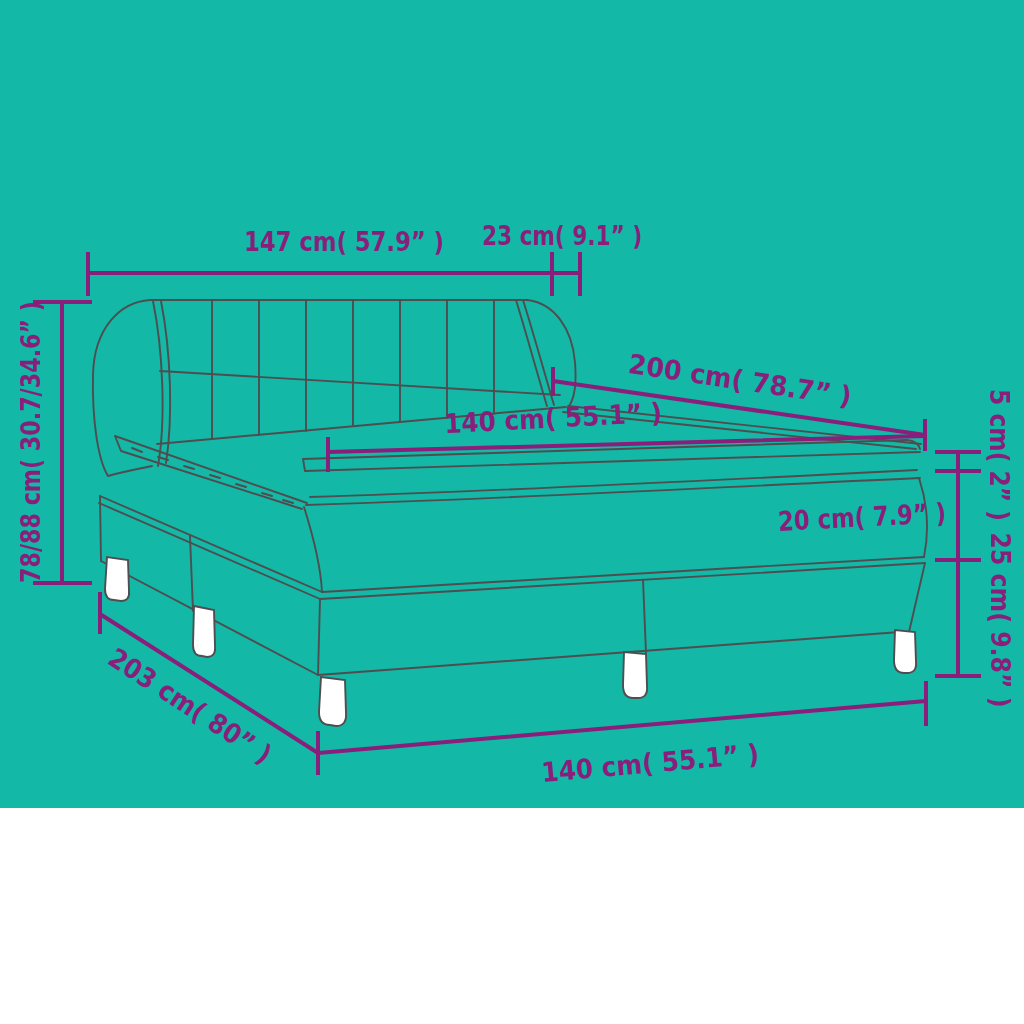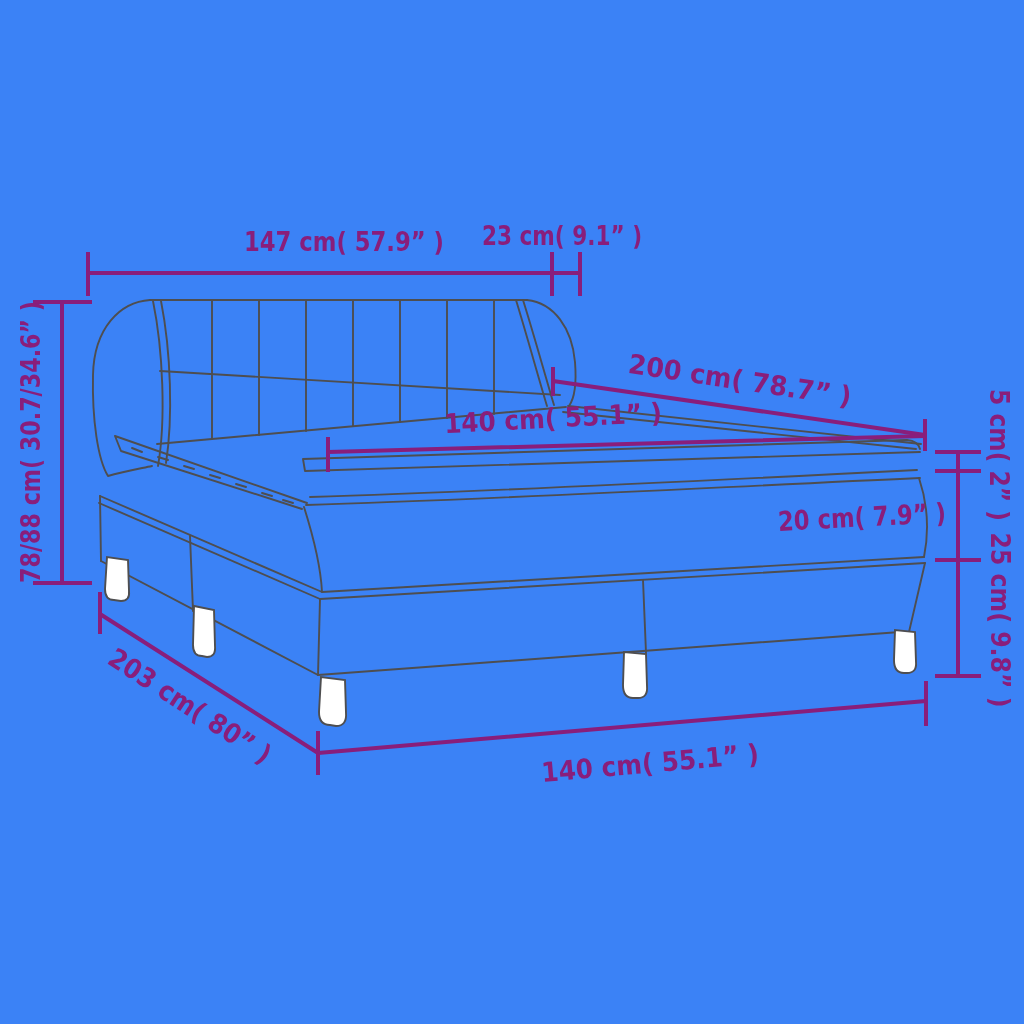--- a/index.html
+++ b/index.html
@@ -1,16 +1,16 @@
 <!DOCTYPE html>
 <html><head>
 <meta charset="utf-8">
 <style>
   html,body{margin:0;padding:0;background:#ffffff;}
-  .stage{position:relative;width:1024px;height:1024px;background:#3b82f6;overflow:hidden;
+  .stage{position:relative;width:1024px;height:808px;background:#14b8a6;overflow:hidden;
          font-family:"DejaVu Sans",sans-serif;text-decoration:underline;}
   svg{display:block;}
   .dim-line{stroke:var(--accent);stroke-width:4;fill:none;stroke-linecap:butt;}
   .bed-line{stroke:var(--ink);stroke-width:1.9;fill:none;stroke-linejoin:round;stroke-linecap:round;}
   .bed-fill{fill:#ffffff;stroke:var(--ink);stroke-width:1.9;}
   .dim-label{fill:var(--accent);font-weight:bold;font-size:27px;
              font-family:"DejaVu Sans",sans-serif;}
 </style>
 </head>
 <body>

